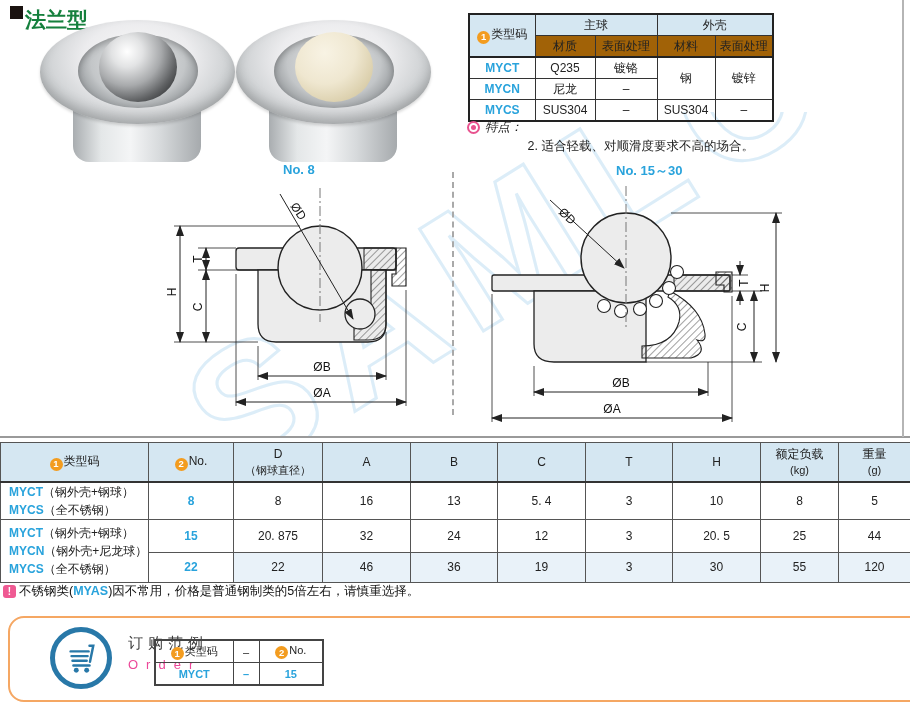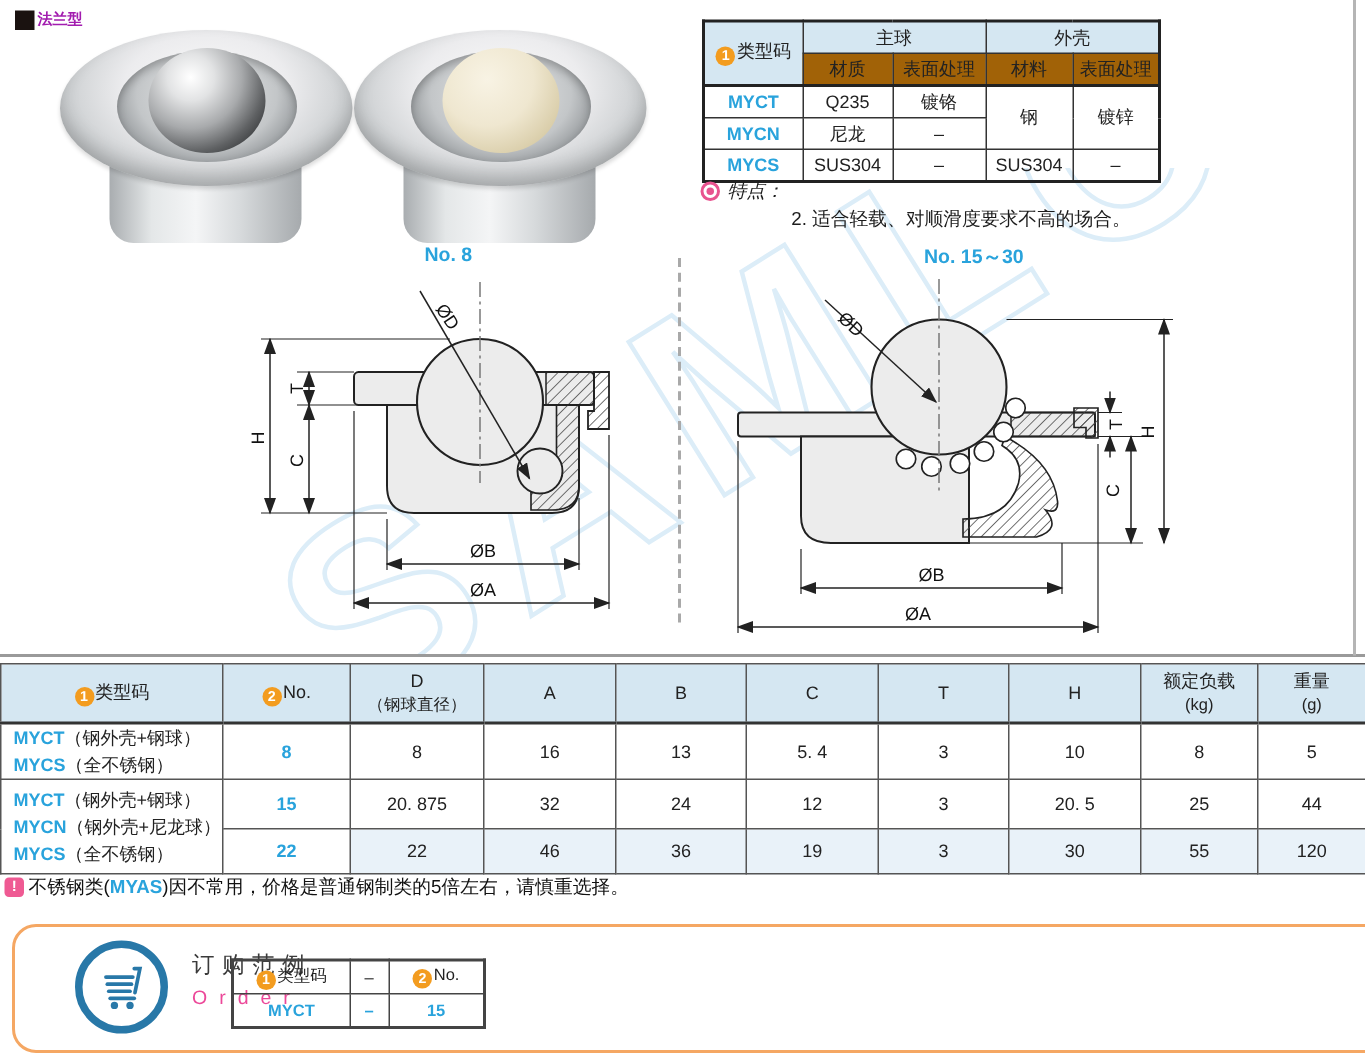--- a/index.html
+++ b/index.html
@@ -1,20 +1,20 @@
 <!DOCTYPE html>
 <html><head>
 <meta charset="utf-8">
 <style>
   html,body{margin:0;padding:0;background:#fff;}
   #page{position:relative;width:910px;height:706px;background:#fff;overflow:hidden;
         font-family:"Liberation Sans","DejaVu Sans",sans-serif;color:#222;}
   
-  .page-title{position:absolute;left:10px;top:6px;font-size:10px;font-weight:bold;color:#a21caf;
-              display:flex;align-items:flex-end;gap:2px;}
+  .page-title{position:absolute;left:10px;top:6px;font-size:21px;font-weight:bold;color:#15803d;
+              display:flex;align-items:flex-start;gap:2px;}
   .title-square{width:13px;height:13px;background:#1a1210;display:inline-block;}
   
   .photo{position:absolute;width:195px;height:140px;}
   .photo-left{left:40px;top:20px;}
   .photo-right{left:236px;top:20px;}
   .photo .body{position:absolute;left:33px;top:86px;width:128px;height:56px;
       background:linear-gradient(90deg,#a9adb0 0%,#e4e7e8 22%,#f4f5f6 45%,#d7dadc 68%,#a6aaad 100%);
       border-radius:0 0 16px 16px;}
   .photo .flange{position:absolute;left:0;top:0;width:195px;height:104px;border-radius:50%;
       background:radial-gradient(ellipse at 50% 38%,#fbfbfb 0%,#ececee 40%,#cdd0d2 68%,#b4b8ba 84%,#dcdedf 96%);

